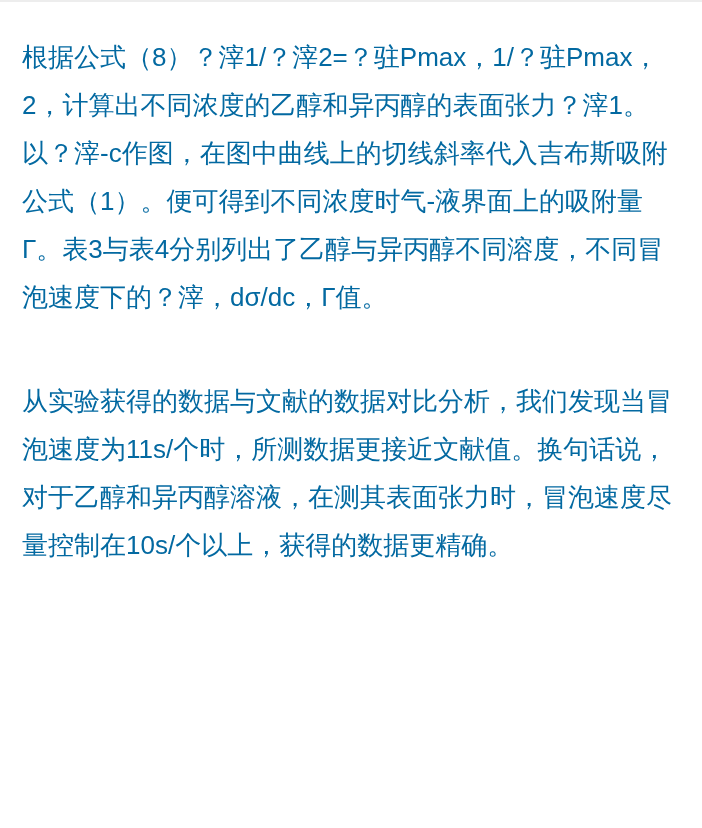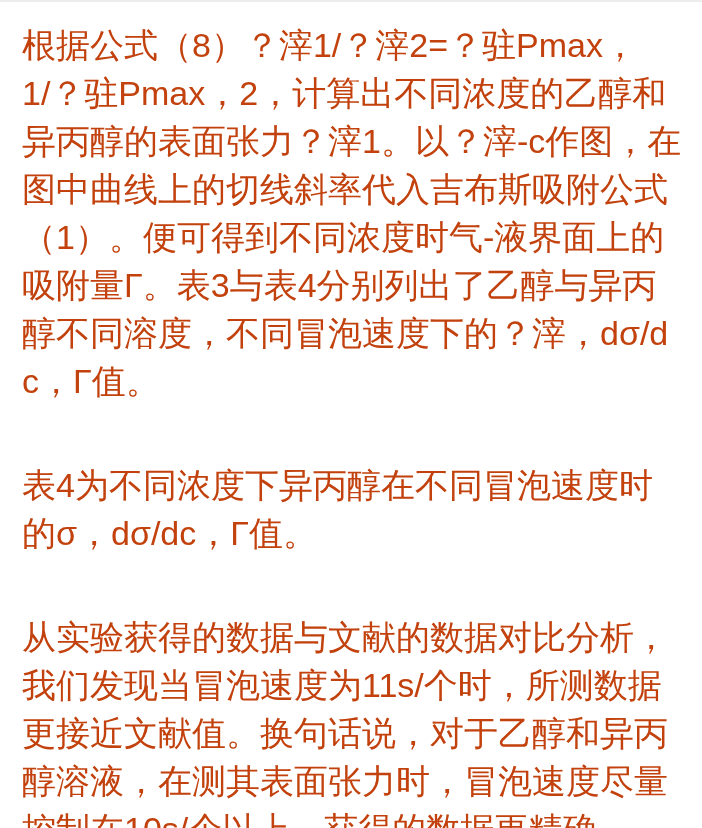--- a/index.html
+++ b/index.html
@@ -15,33 +15,32 @@
   }
   .page {
     box-sizing: border-box;
     width: 702px;
     min-height: 828px;
     background: #ffffff;
     border-top: 2px solid #ededed;
     padding: 19px 20px 20px 22px;
   }
   .para {
-    margin: 0 0 56px 0;
-    font-size: 34px;
+    margin: 12px 0 56px 0;
+    font-size: 26px;
     line-height: 48px;
     font-weight: 400;
-    color: #c2410c;
+    color: #0369a1;
     letter-spacing: 0px;
     text-align: left;
     word-break: break-all;
   }
   .para:last-child {
     margin-bottom: 0;
   }
 </style>
 </head>
 <body>
 
 <div class="page">
   <p class="para">根据公式（8）？滓1/？滓2=？驻Pmax，1/？驻Pmax，2，计算出不同浓度的乙醇和异丙醇的表面张力？滓1。以？滓-c作图，在图中曲线上的切线斜率代入吉布斯吸附公式（1）。便可得到不同浓度时气-液界面上的吸附量Γ。表3与表4分别列出了乙醇与异丙醇不同溶度，不同冒泡速度下的？滓，dσ/dc，Γ值。</p>
-  <p class="para">表4为不同浓度下异丙醇在不同冒泡速度时的σ，dσ/dc，Γ值。</p>
   <p class="para">从实验获得的数据与文献的数据对比分析，我们发现当冒泡速度为11s/个时，所测数据更接近文献值。换句话说，对于乙醇和异丙醇溶液，在测其表面张力时，冒泡速度尽量控制在10s/个以上，获得的数据更精确。</p>
 </div>
 
 </body></html>

